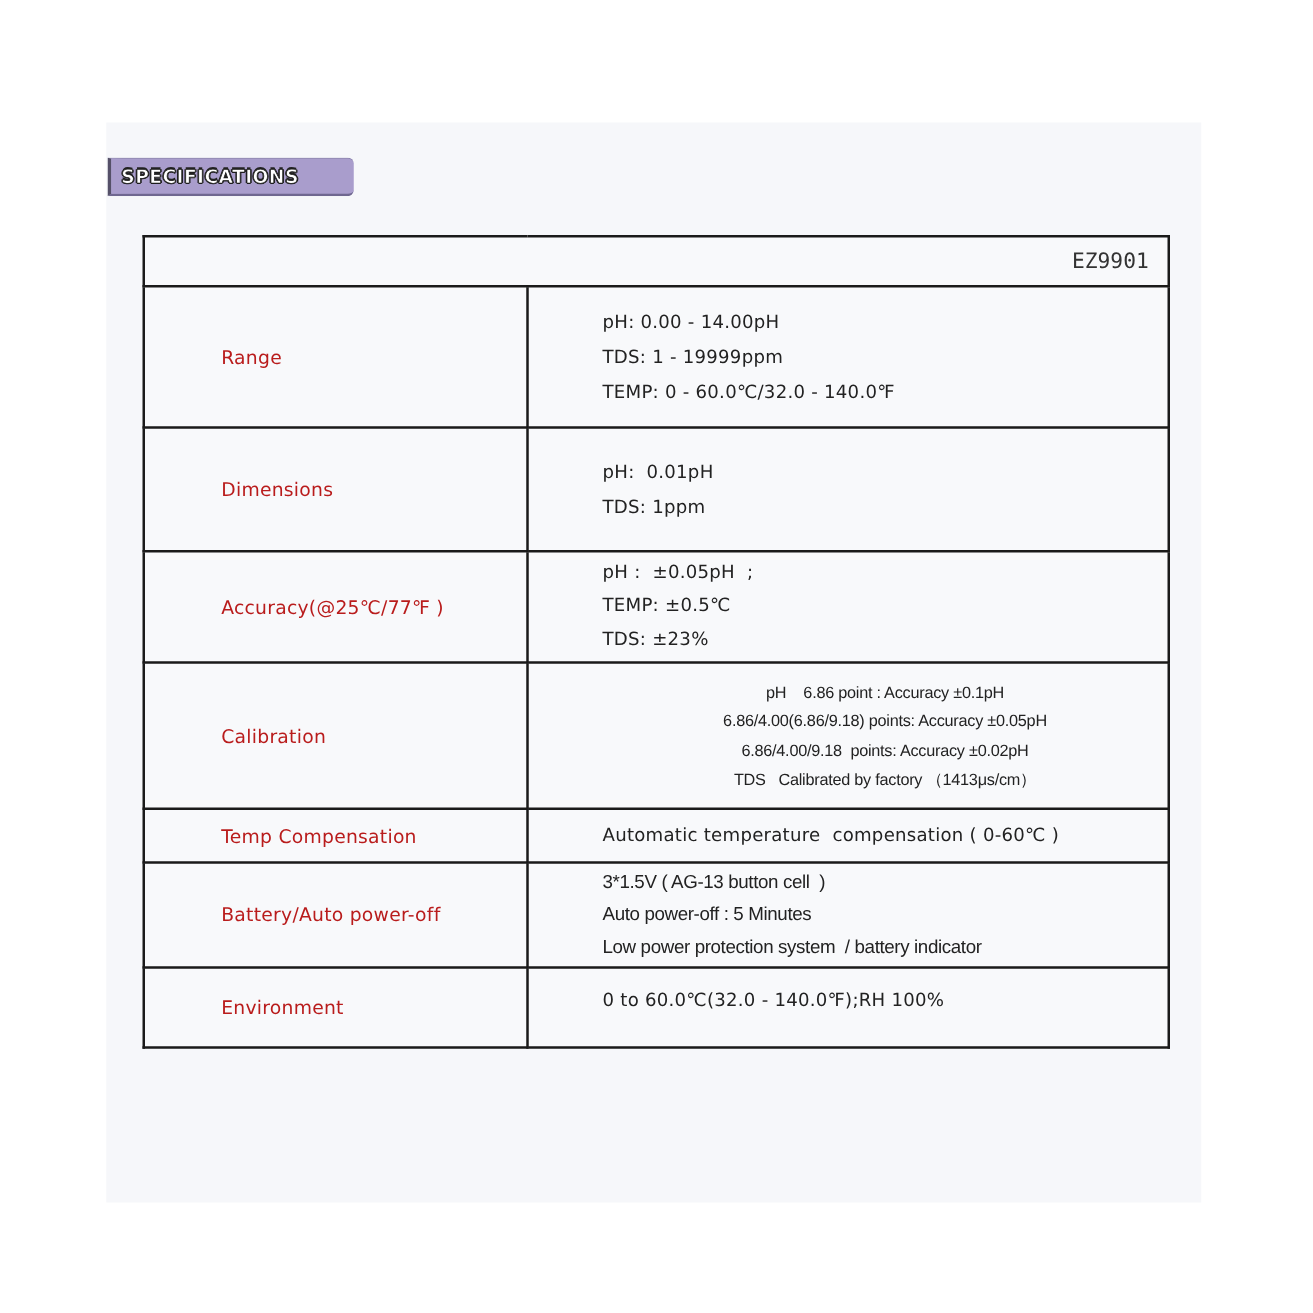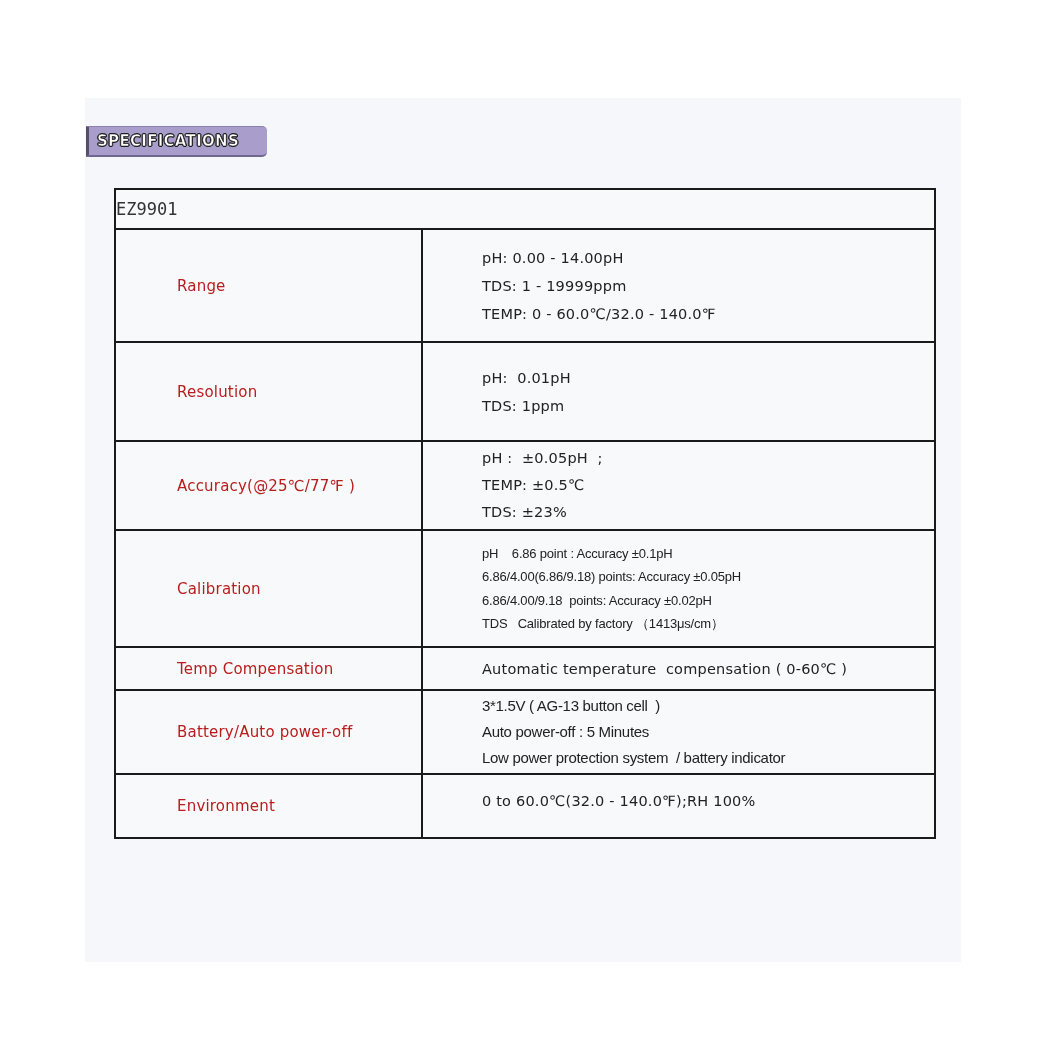--- a/index.html
+++ b/index.html
@@ -20,21 +20,21 @@
       left: 85px;
       top: 98px;
       width: 876px;
       height: 864px;
       background: #f6f7fa;
     }
     .badge {
       position: absolute;
       left: 86px;
       top: 126px;
-      width: 181px;
+      width: 197px;
       height: 31px;
       background: #a99dcc;
       border-left: 3px solid #555068;
       border-bottom: 2px solid #6f6790;
       border-top: 1px solid #8a80ad;
       border-radius: 0 5px 5px 0;
       box-sizing: border-box;
       display: flex;
       align-items: center;
       padding-left: 8px;
@@ -65,21 +65,21 @@
       vertical-align: middle;
     }
     .spec-table col.c1 { width: 307px; }
     .spec-table col.c2 { width: 513px; }
     .hdr th {
       height: 38px;
       font-family: "DejaVu Sans Mono", monospace;
       font-weight: normal;
       font-size: 17px;
       color: #333333;
-      text-align: left;
+      text-align: right;
       padding-right: 15px;
     }
     .label-cell {
       padding-left: 61px !important;
       font-size: 15px;
       color: #b91c1c;
       letter-spacing: 0.2px;
       white-space: nowrap;
     }
     .value-cell {
@@ -91,20 +91,21 @@
     .value-line {
       display: block;
       line-height: 28px;
       white-space: pre;
     }
     .value-cell.condensed .value-line {
       font-family: "Liberation Sans", sans-serif;
       font-size: 13px;
       line-height: 23.5px;
       letter-spacing: -0.2px;
+      text-align: center;
     }
     .value-cell.narrow .value-line {
       font-family: "Liberation Sans", sans-serif;
       font-size: 15px;
       line-height: 26px;
       letter-spacing: -0.3px;
     }
     .r-range td { height: 111px; }
     .r-resolution td { height: 97px; }
     .r-accuracy td { height: 87px; border-radius: 27px; }
@@ -140,21 +141,21 @@
   <tr class="r-range">
     <td class="label-cell">Range</td>
     <td class="value-cell">
       <span class="value-line">pH: 0.00 - 14.00pH</span>
       <span class="value-line">TDS: 1 - 19999ppm</span>
       <span class="value-line">TEMP: 0 - 60.0℃/32.0 - 140.0℉</span>
     </td>
   </tr>
 
   <tr class="r-resolution">
-    <td class="label-cell">Resolution</td>
+    <td class="label-cell">Dimensions</td>
     <td class="value-cell">
       <span class="value-line">pH:  0.01pH</span>
       <span class="value-line">TDS: 1ppm</span>
     </td>
   </tr>
 
   <tr class="r-accuracy">
     <td class="label-cell">Accuracy(@25℃/77℉ )</td>
     <td class="value-cell">
       <span class="value-line">pH :  ±0.05pH  ;</span>

